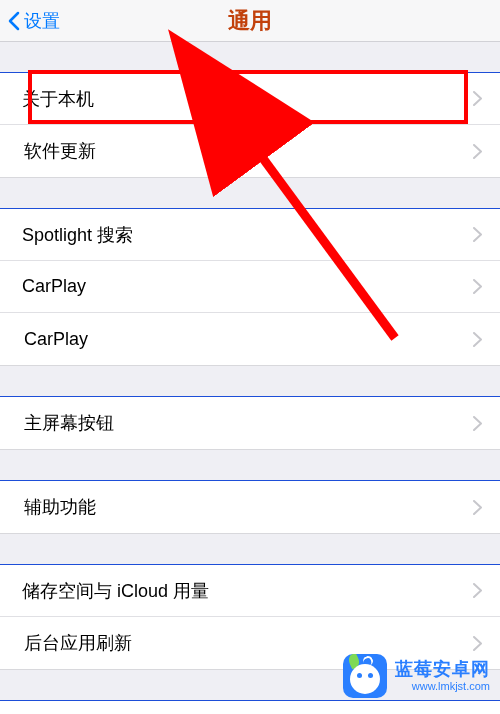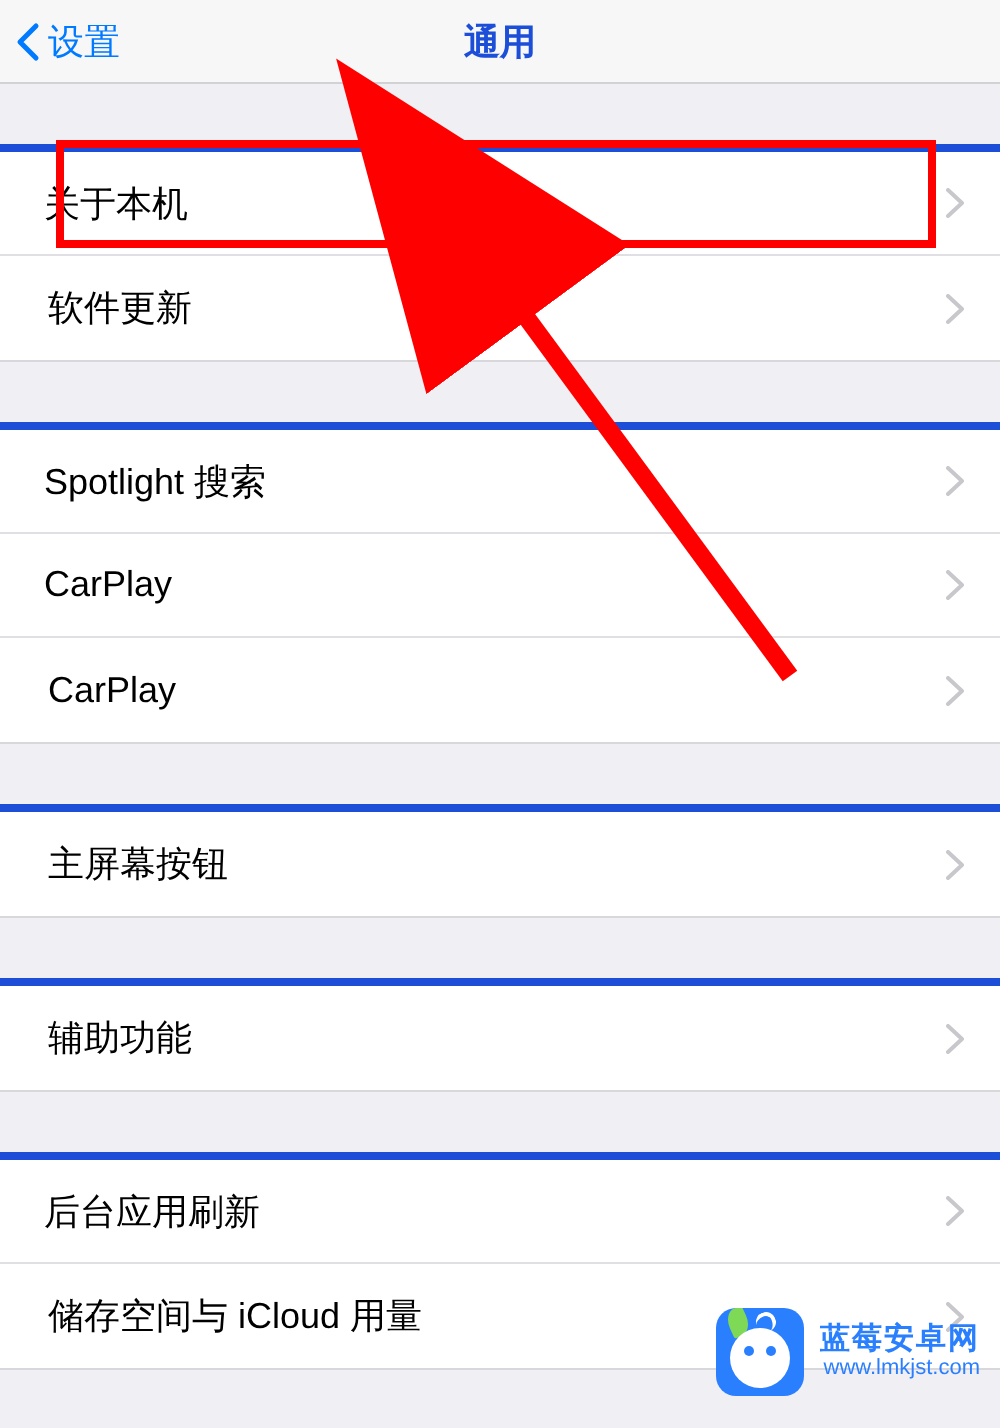--- a/index.html
+++ b/index.html
@@ -29,23 +29,23 @@
     }
     .back-chevron {
       width: 12px;
       height: 20px;
       margin-right: 4px;
     }
     .header-title {
       position: absolute;
       left: 50%;
       transform: translateX(-50%);
-      font-size: 18px;
+      font-size: 22px;
       font-weight: 600;
-      color: #1d4ed8;
+      color: #c2410c;
     }
     .list { width: 100%; }
     .group-gap { height: 30px; background: #efeff4; }
     .row {
       height: 52px;
       background: #fff;
       display: flex;
       align-items: center;
       justify-content: space-between;
       padding: 0 18px 0 22px;
@@ -120,24 +120,24 @@
       position: absolute;
       width: 10px;
       height: 14px;
       background: #7ed957;
       border-radius: 60% 10% 60% 10%;
       top: 0px;
       left: 6px;
       transform: rotate(-25deg);
     }
     .wm-text { display: flex; flex-direction: column; line-height: 1.1; }
-    .wm-title { font-size: 15px; font-weight: 700; color: #2a7fff; letter-spacing: 1px; }
+    .wm-title { font-size: 18px; font-weight: 700; color: #2a7fff; letter-spacing: 1px; }
     .wm-url { font-size: 11px; color: #2a7fff; text-align: right; }
     .group {
-      border-top: 4px solid #1d4ed8;
+      border-top: 1px solid #1d4ed8;
       border-bottom: 1px solid #d8d8dc;
     }
   </style>
 </head>
 <body>
 
 <div class="header">
   <div class="back-btn">
     <svg class="back-chevron" viewBox="0 0 12 20">
       <polyline points="10,2 2,10 10,18" fill="none" stroke="#007aff" stroke-width="2.5" stroke-linecap="round" stroke-linejoin="round"></polyline>
@@ -217,29 +217,29 @@
           <svg viewBox="0 0 9 15">
             <polyline points="1,1 8,7.5 1,14" fill="none" stroke="#c7c7cc" stroke-width="2" stroke-linecap="round" stroke-linejoin="round"></polyline>
           </svg>
         </span>
     </div>
   </div>
 
   <div class="group-gap"></div>
   <div class="group">
     <div class="row">
+      <span class="row-label">储存空间与 iCloud 用量</span>
+      <span class="chevron">
+          <svg viewBox="0 0 9 15">
+            <polyline points="1,1 8,7.5 1,14" fill="none" stroke="#c7c7cc" stroke-width="2" stroke-linecap="round" stroke-linejoin="round"></polyline>
+          </svg>
+        </span>
+    </div>
+    <div class="row">
       <span class="row-label">后台应用刷新</span>
-      <span class="chevron">
-          <svg viewBox="0 0 9 15">
-            <polyline points="1,1 8,7.5 1,14" fill="none" stroke="#c7c7cc" stroke-width="2" stroke-linecap="round" stroke-linejoin="round"></polyline>
-          </svg>
-        </span>
-    </div>
-    <div class="row">
-      <span class="row-label">储存空间与 iCloud 用量</span>
       <span class="chevron">
           <svg viewBox="0 0 9 15">
             <polyline points="1,1 8,7.5 1,14" fill="none" stroke="#c7c7cc" stroke-width="2" stroke-linecap="round" stroke-linejoin="round"></polyline>
           </svg>
         </span>
     </div>
   </div>
 
   <div class="group-gap"></div>
   <div class="group">

